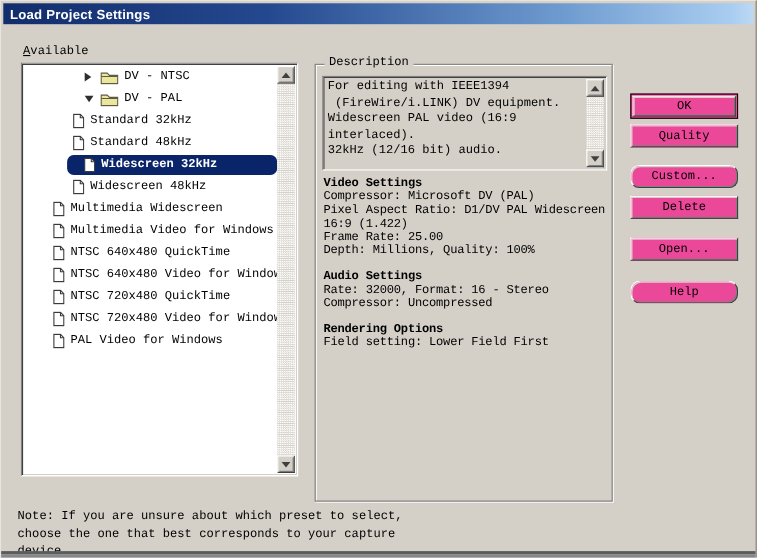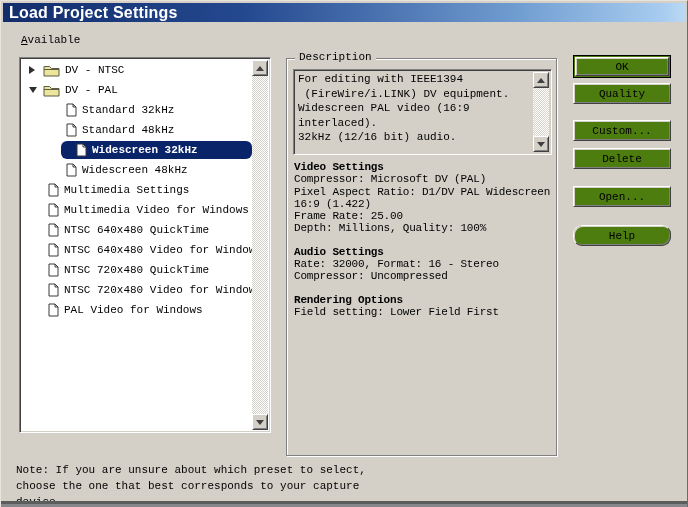--- a/index.html
+++ b/index.html
@@ -8,36 +8,36 @@
 
   #dialog { position:relative; width:688px; height:507px; background:#d4d0c8;
             border-left:1px solid #e8e4dc; border-top:1px solid #e8e4dc;
             border-right:1px solid #6e6a64; overflow:hidden; }
 
   
   .titlebar { position:absolute; left:2px; top:2px; right:2px; height:19px;
     background:linear-gradient(90deg,#122d6b 0%,#24488f 35%,#6f9cd0 75%,#a9cdf0 97%,#bcd9f4 100%);
     display:flex; align-items:center; padding-left:6px; }
   .titlebar .title { color:#ffffff; font-family:"Liberation Sans","DejaVu Sans",sans-serif;
-    font-weight:bold; font-size:16px; letter-spacing:0.2px; }
-
-  .label-available { position:absolute; left:20px; top:33px; }
+    font-weight:bold; font-size:12px; letter-spacing:0.2px; }
+
+  .label-available { position:absolute; left:20px; top:40px; }
   .mnemonic-first::first-letter { text-decoration:underline; }
 
   
   .sunken { border:1px solid; border-color:#808080 #ffffff #ffffff #808080;
             box-shadow:inset 1px 1px 0 #404040, inset -1px -1px 0 #d4d0c8; }
   .raised { border:1px solid; border-color:#ffffff #404040 #404040 #ffffff;
             box-shadow:inset 1px 1px 0 #d4d0c8, inset -1px -1px 0 #808080; }
 
   
   .listbox { position:absolute; left:18px; top:56px; width:252px; height:376px; background:#ffffff; }
   .list-content { position:absolute; left:2px; top:2px; right:18px; bottom:2px; overflow:hidden; }
   .tree-row { height:20px; display:flex; align-items:center; white-space:nowrap; }
-  .tree-row.indent-folder { padding-left:7px; }
+  .tree-row.indent-folder { padding-left:7px;margin-left:48px; }
   .tree-row.indent-root   { padding-left:26px; }
   .tree-row.indent-child  { padding-left:44px; }
   .row-inner { display:flex; align-items:center; height:18px; }
   .tree-row.selected .row-inner { flex:1; background:#0a246a; color:#ffffff; font-weight:bold;
                                   margin-left:-5px; padding-left:15px;border-radius:6px; }
   .arrow-box { width:13px; display:inline-flex; justify-content:flex-start; margin-right:1px; }
   .tri-right { width:0; height:0; border-top:4px solid transparent; border-bottom:4px solid transparent;
                border-left:6px solid #2e2e2e; }
   .tri-exp { width:0; height:0; border-left:4px solid transparent; border-right:4px solid transparent;
              border-top:6px solid #2e2e2e; }
@@ -61,22 +61,22 @@
     border:1px solid #808080; box-shadow:1px 1px 0 #ffffff, inset 1px 1px 0 #ffffff; }
   .group-legend { position:absolute; left:8px; top:-8px; background:#d4d0c8; padding:0 4px; }
   .desc-box { position:absolute; left:6px; top:10px; width:259px; height:86px; background:#d4d0c8; }
   .desc-text { position:absolute; left:4px; top:2px; right:20px; bottom:2px;
                white-space:pre; line-height:14.5px; overflow:hidden; }
   .settings { position:absolute; left:7px; top:102px; width:260px; line-height:12.3px; letter-spacing:-0.2px; }
   .section-header { font-weight:bold; }
   .section-gap { height:11px; }
 
   
-  .btn { position:absolute; left:572px; width:98px; height:21px; background:#4d7c0f;
-         display:flex; align-items:center; justify-content:center; cursor:default; }
+  .btn { position:absolute; left:572px; width:98px; height:21px; background:#ec4899;
+         display:flex; align-items:center; justify-content:center; cursor:default;margin-top:30px; }
   .btn-face { width:100%; height:100%; display:flex; align-items:center; justify-content:center; }
   .btn.default { height:23px; border:1px solid #000000; padding:1px; }
   .btn.default .btn-face { border:1px solid; border-color:#ffffff #404040 #404040 #ffffff;
      box-shadow:inset 1px 1px 0 #d4d0c8, inset -1px -1px 0 #808080; }
   .b0 { top:54px; } .b1 { top:82px; } .b2 { top:119px; }
   .b3 { top:147px; } .b4 { top:185px; } .b5 { top:224px; }
 
   
   .note { position:absolute; left:15px; top:461px; line-height:16px; white-space:pre; }
 
@@ -170,21 +170,21 @@
           </span>
         </div>
         <div class="tree-row indent-root">
           <span class="row-inner">
             <span class="tree-icon">
               <svg width="11" height="14" viewBox="0 0 11 14">
   <path d="M1 1 L7 1 L10 4 L10 13 L1 13 Z" fill="#ffffff" stroke="#3a3a3a" stroke-width="1"></path>
   <path d="M7 1 L7 4 L10 4" fill="none" stroke="#3a3a3a" stroke-width="1"></path>
               </svg>
             </span>
-            <span class="tree-label">Multimedia Settings</span>
+            <span class="tree-label">Multimedia Widescreen</span>
           </span>
         </div>
         <div class="tree-row indent-root">
           <span class="row-inner">
             <span class="tree-icon">
               <svg width="11" height="14" viewBox="0 0 11 14">
   <path d="M1 1 L7 1 L10 4 L10 13 L1 13 Z" fill="#ffffff" stroke="#3a3a3a" stroke-width="1"></path>
   <path d="M7 1 L7 4 L10 4" fill="none" stroke="#3a3a3a" stroke-width="1"></path>
               </svg>
             </span>
@@ -297,21 +297,21 @@
       <button class="btn b0 default" style="font: inherit;">
         <span class="btn-face">
           <span>OK</span>
         </span>
       </button>
       <button class="btn b1 raised" style="font: inherit;">
         <span class="btn-face">
           <span>Quality</span>
         </span>
       </button>
-      <button class="btn b2 raised" style="font: inherit;">
+      <button class="btn b2 raised" style="font: inherit; border-radius: 8px;">
         <span class="btn-face">
           <span>Custom...</span>
         </span>
       </button>
       <button class="btn b3 raised" style="font: inherit;">
         <span class="btn-face">
           <span>Delete</span>
         </span>
       </button>
       <button class="btn b4 raised" style="font: inherit; align-items: center;">

